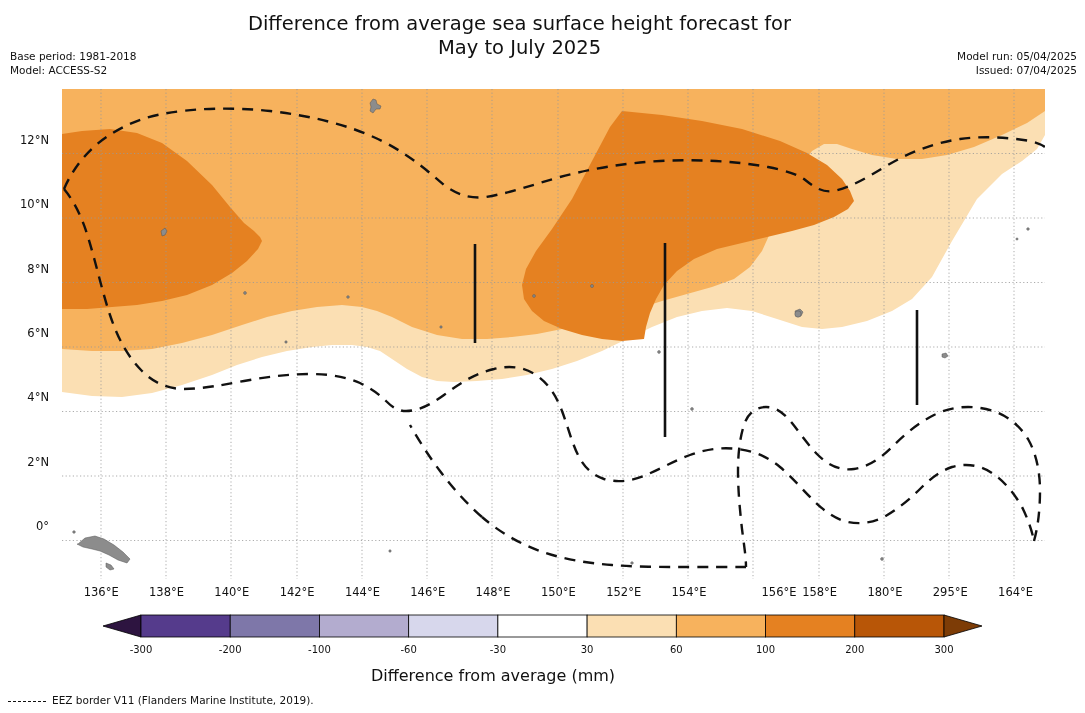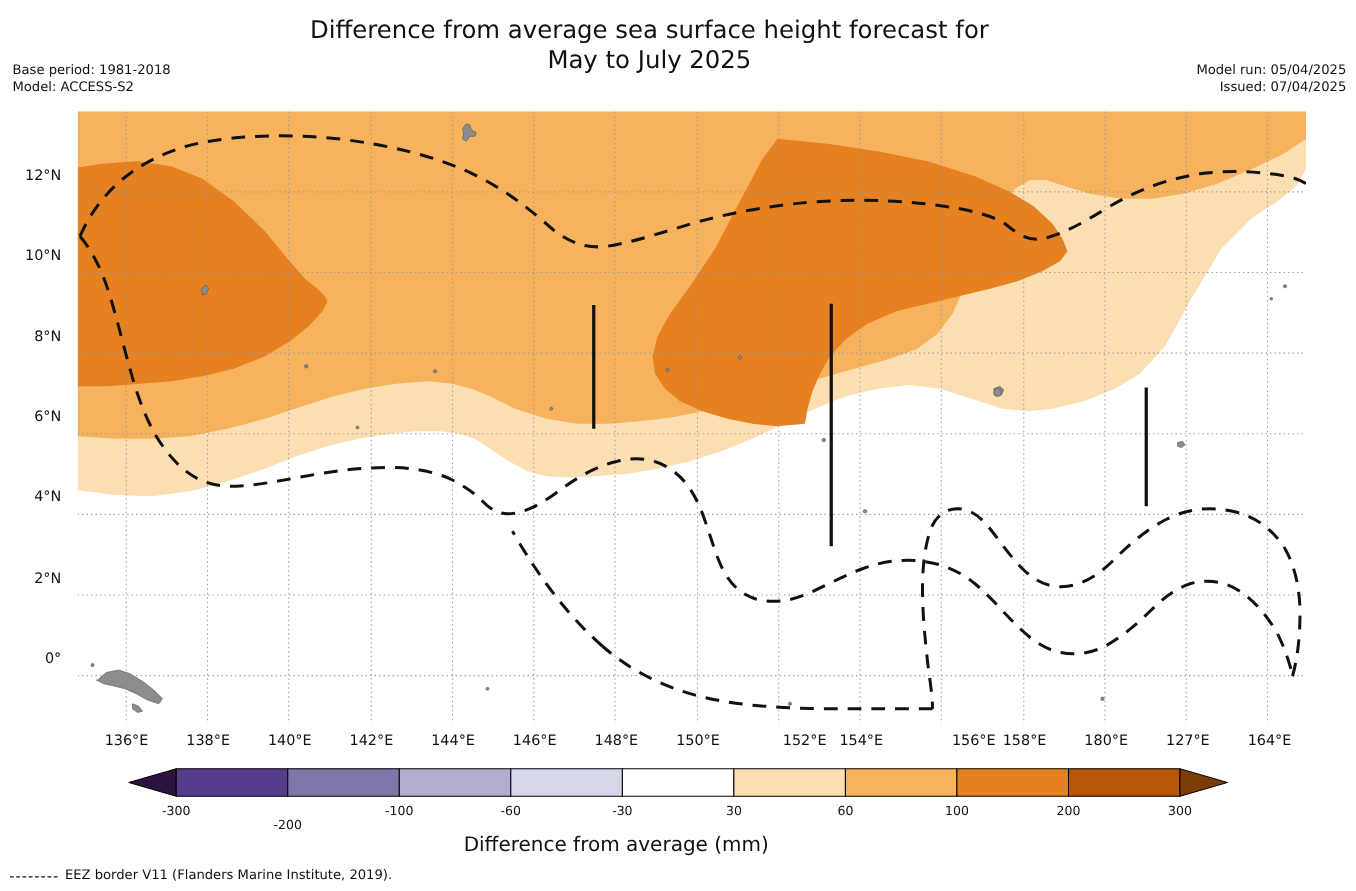--- a/index.html
+++ b/index.html
@@ -223,26 +223,26 @@
 
   <div id="xlabels">
       <div class="xtick" style="left: 39.1894px;">136°E</div>
       <div class="xtick" style="left: 104.505px;">138°E</div>
       <div class="xtick" style="left: 169.821px;">140°E</div>
       <div class="xtick" style="left: 235.136px;">142°E</div>
       <div class="xtick" style="left: 300.452px;">144°E</div>
       <div class="xtick" style="left: 365.767px;">146°E</div>
       <div class="xtick" style="left: 431.083px;">148°E</div>
       <div class="xtick" style="left: 496.399px;">150°E</div>
-      <div class="xtick" style="left: 561.714px; margin-left: 20px;">152°E</div>
+      <div class="xtick" style="left: 561.714px;">152°E</div>
       <div class="xtick" style="left: 627.03px;">154°E</div>
       <div class="xtick" style="left: 717px;">156°E</div>
       <div class="xtick" style="left: 757.661px;">158°E</div>
       <div class="xtick" style="left: 822.977px;">180°E</div>
-      <div class="xtick" style="left: 888.292px;">127°E</div>
+      <div class="xtick" style="left: 888.292px;">295°E</div>
       <div class="xtick" style="left: 953.608px;">164°E</div>
     </div>
 
   <div id="cbar-wrap">
     <svg id="cbar-svg" width="1085" height="30" viewBox="0 0 1085 30">
       <g id="cbar-cells">
           <path d="M141,3 L141,25 L103,14 Z" fill="#2d1440" stroke="#000" stroke-width="0.8"></path>
           <rect x="141" y="3" width="89.22222222222223" height="22" fill="#553b8c" stroke="#000" stroke-width="0.8"></rect>
           <rect x="230.22222222222223" y="3" width="89.22222222222223" height="22" fill="#7e77a9" stroke="#000" stroke-width="0.8"></rect>
           <rect x="319.44444444444446" y="3" width="89.22222222222223" height="22" fill="#b3accf" stroke="#000" stroke-width="0.8"></rect>
@@ -250,21 +250,21 @@
           <rect x="497.8888888888889" y="3" width="89.22222222222223" height="22" fill="#ffffff" stroke="#000" stroke-width="0.8"></rect>
           <rect x="587.1111111111111" y="3" width="89.22222222222223" height="22" fill="#fbdfb3" stroke="#000" stroke-width="0.8"></rect>
           <rect x="676.3333333333334" y="3" width="89.22222222222223" height="22" fill="#f7b25d" stroke="#000" stroke-width="0.8"></rect>
           <rect x="765.5555555555557" y="3" width="89.22222222222223" height="22" fill="#e58121" stroke="#000" stroke-width="0.8"></rect>
           <rect x="854.7777777777778" y="3" width="89.22222222222223" height="22" fill="#b85607" stroke="#000" stroke-width="0.8"></rect>
           <path d="M944,3 L944,25 L982,14 Z" fill="#7d3c06" stroke="#000" stroke-width="0.8"></path>
         </g>
     </svg>
     <div id="cbar-ticks">
         <div class="cbtick" style="left: 141px;">-300</div>
-        <div class="cbtick" style="left: 230.222px; margin-top: 11px;">-200</div>
+        <div class="cbtick" style="left: 230.222px;">-200</div>
         <div class="cbtick" style="left: 319.444px;">-100</div>
         <div class="cbtick" style="left: 408.667px;">-60</div>
         <div class="cbtick" style="left: 497.889px;">-30</div>
         <div class="cbtick" style="left: 587.111px;">30</div>
         <div class="cbtick" style="left: 676.333px;">60</div>
         <div class="cbtick" style="left: 765.556px;">100</div>
         <div class="cbtick" style="left: 854.778px;">200</div>
         <div class="cbtick" style="left: 944px;">300</div>
       </div>
     <div id="cbar-title">Difference from average (mm)</div>

